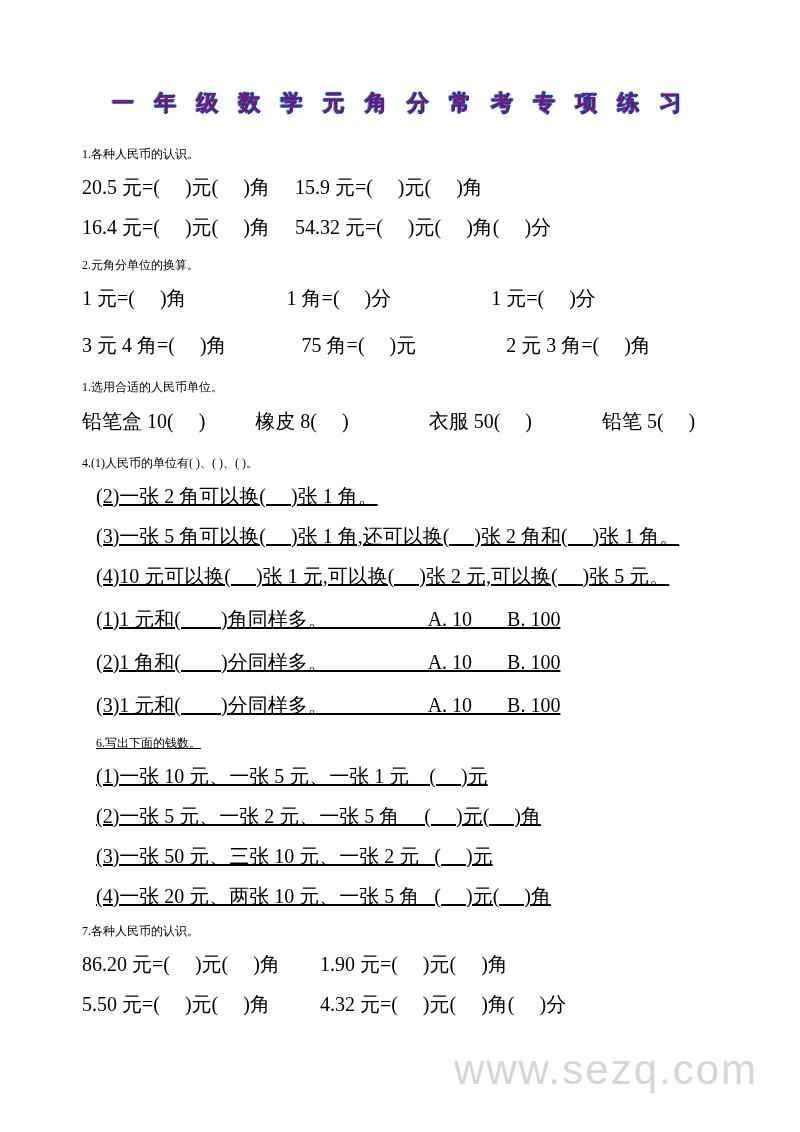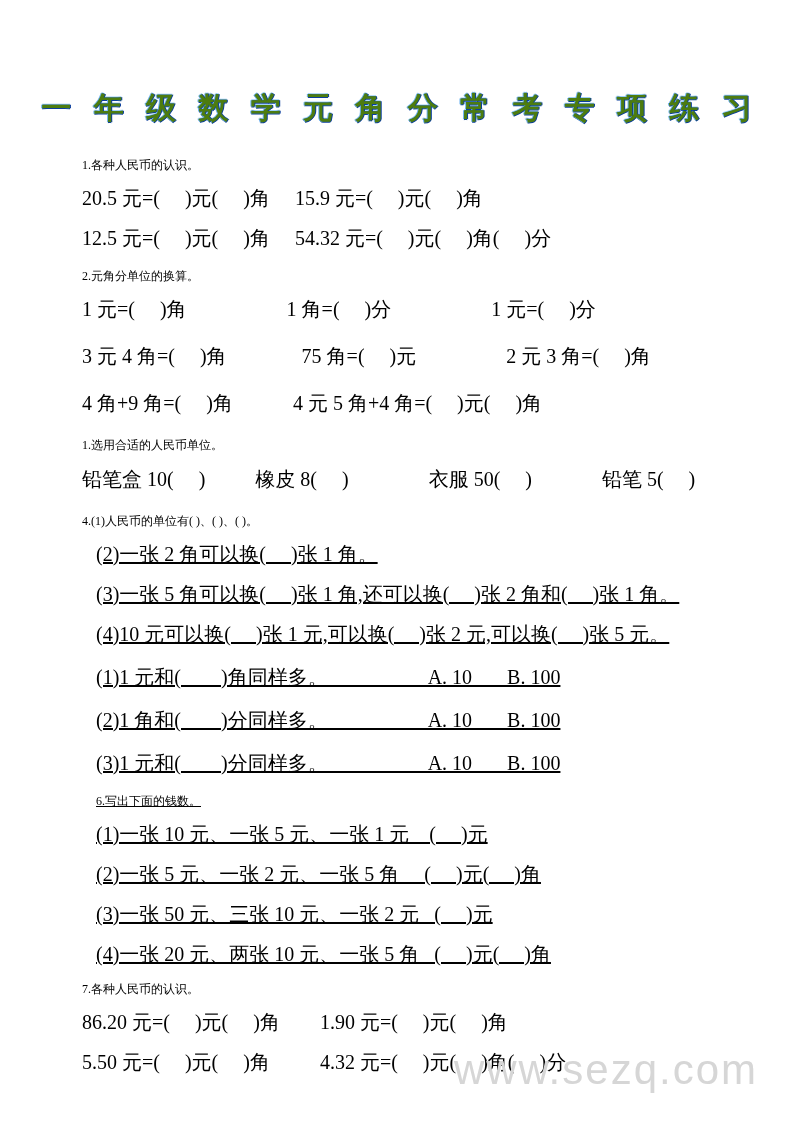--- a/index.html
+++ b/index.html
@@ -19,24 +19,24 @@
     position: absolute;
     left: 0; top: 0;
     width: 800px;
     height: 1132px;
     background: #ffffff;
   }
   .title {
     text-align: center;
     margin: 0;
     padding-top: 88px;
-    font-size: 30px;
+    font-size: 22px;
     font-weight: bold;
     letter-spacing: 7px;
-    color: #4d7c0f;
+    color: #701a75;
     font-family: "Liberation Sans", "DejaVu Sans", sans-serif;
     text-shadow:
        1px 0 0 #0b3f9e,
       -1px 0 0 #6fb4f2,
        0 1px 0 #0b3f9e,
        0 -1px 0 #9fd0f7;
   }
   .content {
     padding: 28px 70px 0 82px;
   }
@@ -74,28 +74,27 @@
 
 <div class="page">
 
   <h1 class="title">一 年 级 数 学 元 角 分 常 考 专 项 练 习</h1>
 
   <div class="content">
 
     <div class="section">
       <div class="qhead">1.各种人民币的认识。</div>
       <div class="qline">20.5 元=(     )元(     )角     15.9 元=(     )元(     )角</div>
-      <div class="qline gap-md">12.5 元=(     )元(     )角     54.32 元=(     )元(     )角(     )分</div>
+      <div class="qline gap-md">16.4 元=(     )元(     )角     54.32 元=(     )元(     )角(     )分</div>
     </div>
 
     <div class="section">
       <div class="qhead">2.元角分单位的换算。</div>
       <div class="qline gap-lg">1 元=(     )角                    1 角=(     )分                    1 元=(     )分</div>
       <div class="qline gap-lg">3 元 4 角=(     )角               75 角=(     )元                  2 元 3 角=(     )角</div>
-      <div class="qline gap-lg">4 角+9 角=(     )角            4 元 5 角+4 角=(     )元(     )角</div>
     </div>
 
     <div class="section">
       <div class="qhead">1.选用合适的人民币单位。</div>
       <div class="qline gap-lg">铅笔盒 10(     )          橡皮 8(     )                衣服 50(     )              铅笔 5(     )</div>
     </div>
 
     <div class="section">
       <div class="qhead">4.(1)人民币的单位有(     )、(     )、(     )。</div>
       <div class="qline sub">(2)一张 2 角可以换(     )张 1 角。</div>

